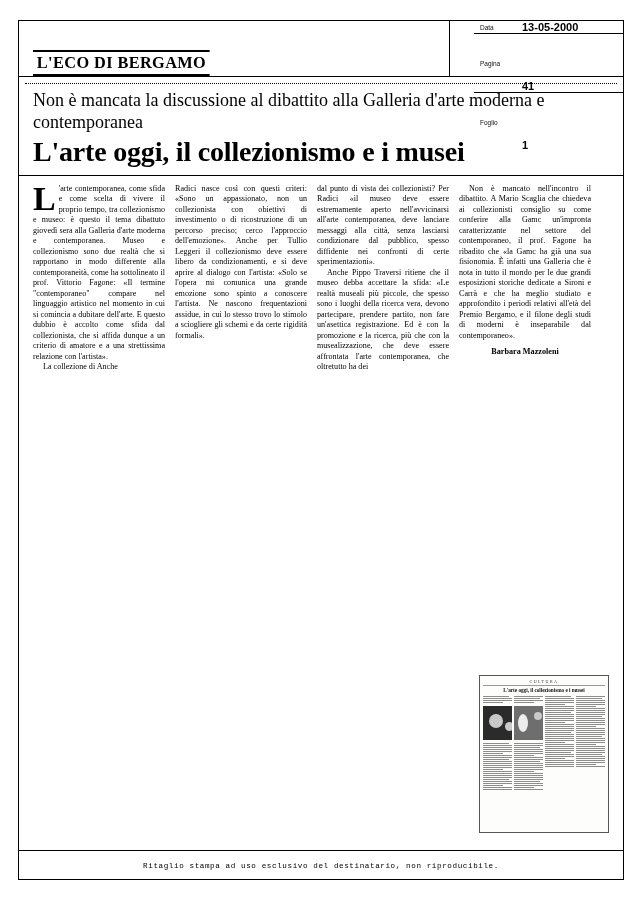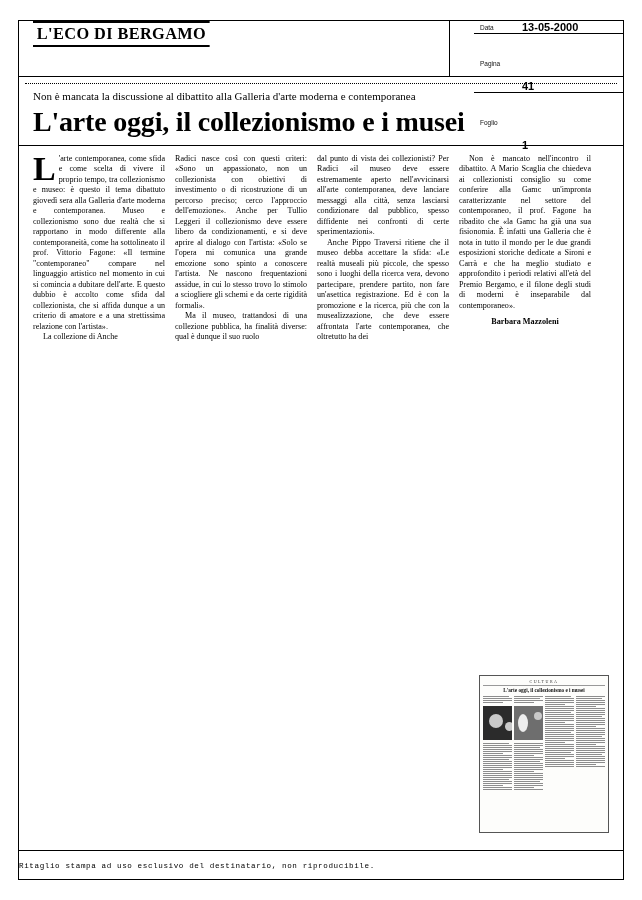--- a/index.html
+++ b/index.html
@@ -29,21 +29,21 @@
   .masthead {
     display: flex;
     align-items: stretch;
     height: 56px;
     border-bottom: 1px solid #000;
     box-sizing: border-box;
   }
   .masthead-left {
     flex: 1 1 auto;
     display: flex;
-    align-items: flex-start;
+    align-items: flex-end;
     padding-left: 14px;
   }
   .logo {
     font-family: "Liberation Serif", serif;
     font-weight: bold;
     font-size: 17px;
     letter-spacing: .4px;
     border-top: 2px solid #000;
     border-bottom: 2px solid #000;
     padding: 2px 4px 3px 4px;
@@ -91,21 +91,21 @@
     border-bottom: 1px dotted #000;
     margin: 0 6px;
   }
 
   
   .headline-block {
     padding: 6px 14px 2px 14px;
   }
   .kicker {
     font-family: "Liberation Serif", serif;
-    font-size: 11px;
+    font-size: 18px;
     line-height: 1.2;
     margin-bottom: 4px;
   }
   .headline {
     font-family: "Liberation Serif", serif;
     font-weight: bold;
     font-size: 28px;
     line-height: 1.05;
     letter-spacing: -0.2px;
     margin: 2px 0 6px 0;
@@ -219,20 +219,21 @@
     left: 0;
     right: 0;
     bottom: 28px;
     border-top: 1px solid #000;
   }
   .footer-text {
     position: absolute;
     left: 0;
     right: 0;
     bottom: 9px;
+    text-align: center;
     font-family: "Liberation Mono", monospace;
     font-size: 7.6px;
     letter-spacing: .6px;
     color: #000;
   }
 </style>
 </head>
 <body>
 
 <div class="page">
@@ -267,21 +268,20 @@
 
   <div class="columns">
 
     <div class="col">
       <p class="first"><span class="dropcap">L</span><span>'arte contemporanea, come sfida e come scelta di vivere il proprio tempo, tra collezionismo e museo: è questo il tema dibattuto giovedì sera alla Galleria d'arte moderna e contemporanea. Museo e collezionismo sono due realtà che si rapportano in modo differente alla contemporaneità, come ha sottolineato il prof. Vittorio Fagone: «Il termine "contemporaneo" compare nel linguaggio artistico nel momento in cui si comincia a dubitare dell'arte. E questo dubbio è accolto come sfida dal collezionista, che si affida dunque a un criterio di amatore e a una strettissima relazione con l'artista».</span></p>
       <p><span>La collezione di Anche</span></p>
     </div>
 
     <div class="col">
       <p class="first"><span>Radici nasce così con questi criteri: «Sono un appassionato, non un collezionista con obiettivi di investimento o di ricostruzione di un percorso preciso; cerco l'approccio dell'emozione». Anche per Tullio Leggeri il collezionismo deve essere libero da condizionamenti, e si deve aprire al dialogo con l'artista: «Solo se l'opera mi comunica una grande emozione sono spinto a conoscere l'artista. Ne nascono frequentazioni assidue, in cui lo stesso trovo lo stimolo a sciogliere gli schemi e da certe rigidità formali».</span></p>
-      <p><span>Ma il museo, trattandosi di una collezione pubblica, ha finalità diverse: qual è dunque il suo ruolo</span></p>
     </div>
 
     <div class="col">
       <p class="first"><span>dal punto di vista dei collezionisti? Per Radici «il museo deve essere estremamente aperto nell'avvicinarsi all'arte contemporanea, deve lanciare messaggi alla città, senza lasciarsi condizionare dal pubblico, spesso diffidente nei confronti di certe sperimentazioni».</span></p>
       <p><span>Anche Pippo Traversi ritiene che il museo debba accettare la sfida: «Le realtà museali più piccole, che spesso sono i luoghi della ricerca vera, devono partecipare, prendere partito, non fare un'asettica registrazione. Ed è con la promozione e la ricerca, più che con la musealizzazione, che deve essere affrontata l'arte contemporanea, che oltretutto ha dei</span></p>
     </div>
 
     <div class="col">
       <p><span>Non è mancato nell'incontro il dibattito. A Mario Scaglia che chiedeva ai collezionisti consiglio su come conferire alla Gamc un'impronta caratterizzante nel settore del contemporaneo, il prof. Fagone ha ribadito che «la Gamc ha già una sua fisionomia. È infatti una Galleria che è nota in tutto il mondo per le due grandi esposizioni storiche dedicate a Sironi e Carrà e che ha meglio studiato e approfondito i periodi relativi all'età del Premio Bergamo, e il filone degli studi di moderni è inseparabile dal contemporaneo».</span></p>
       <div class="byline">Barbara Mazzoleni</div>

